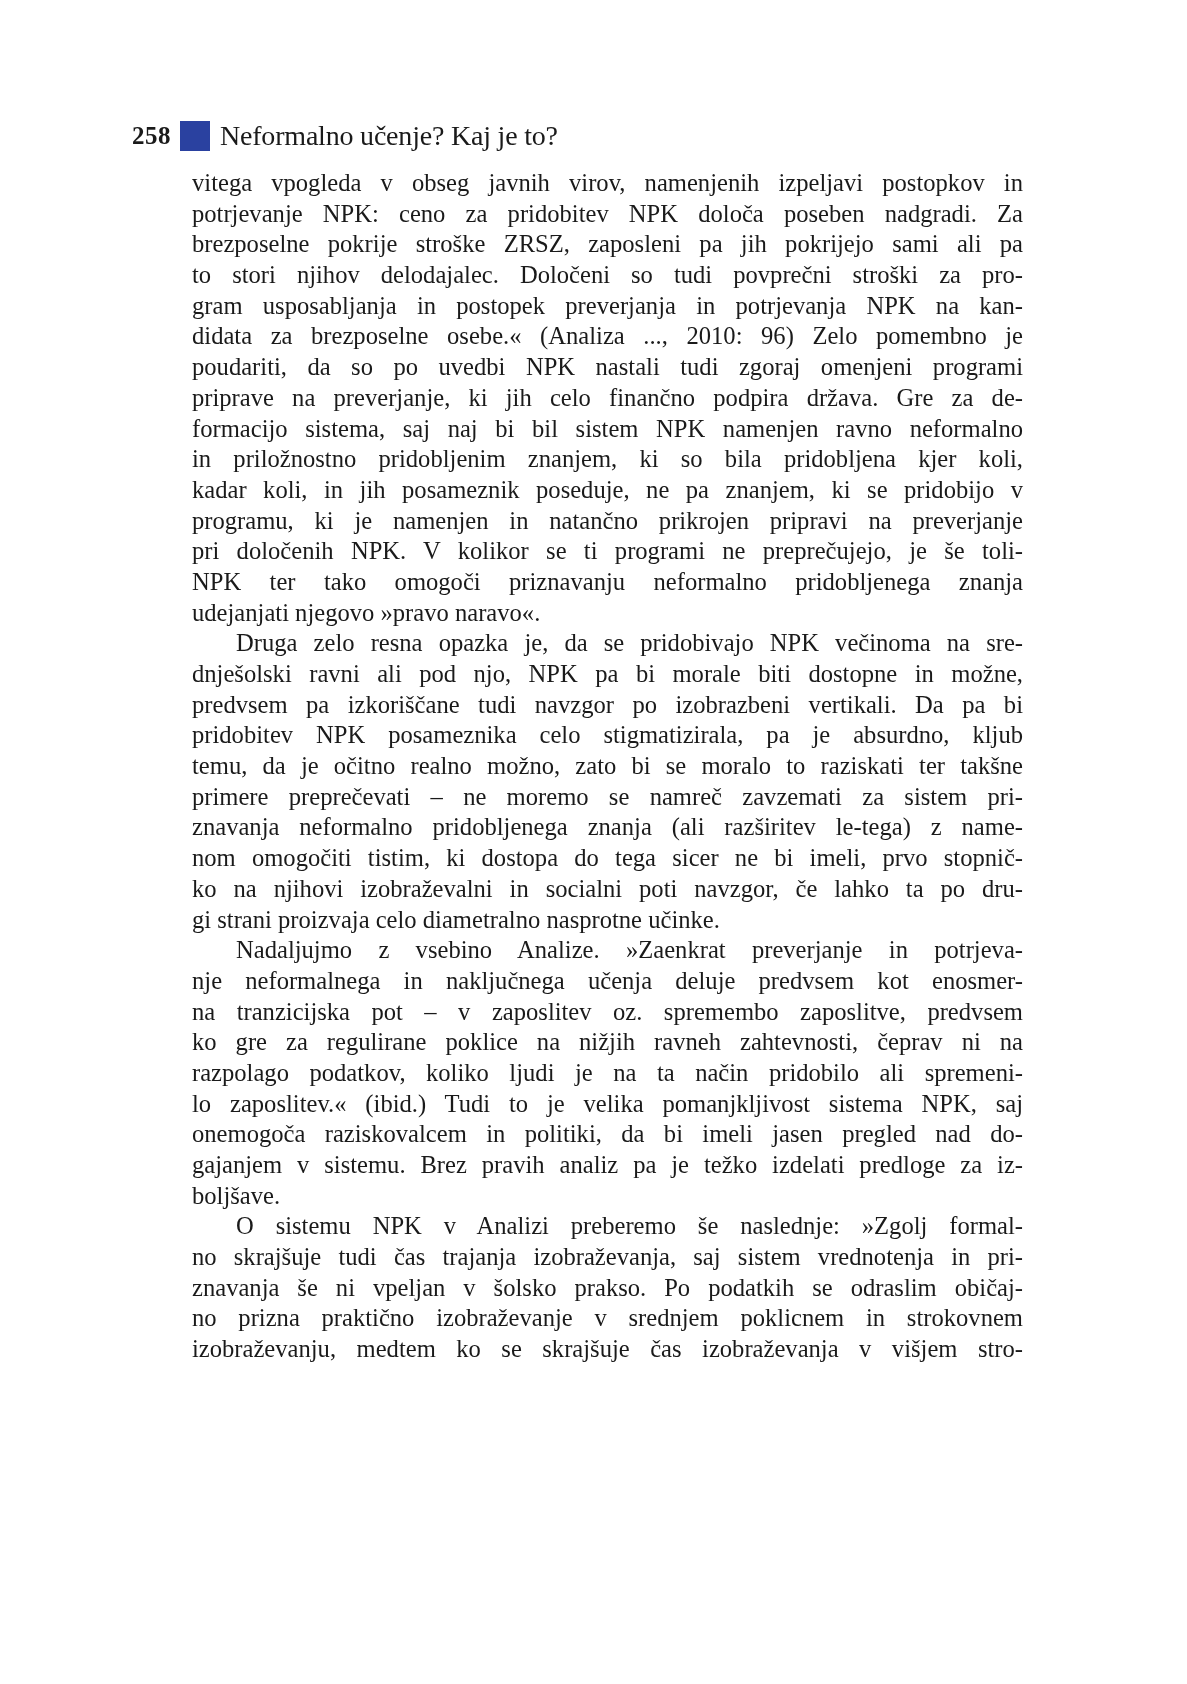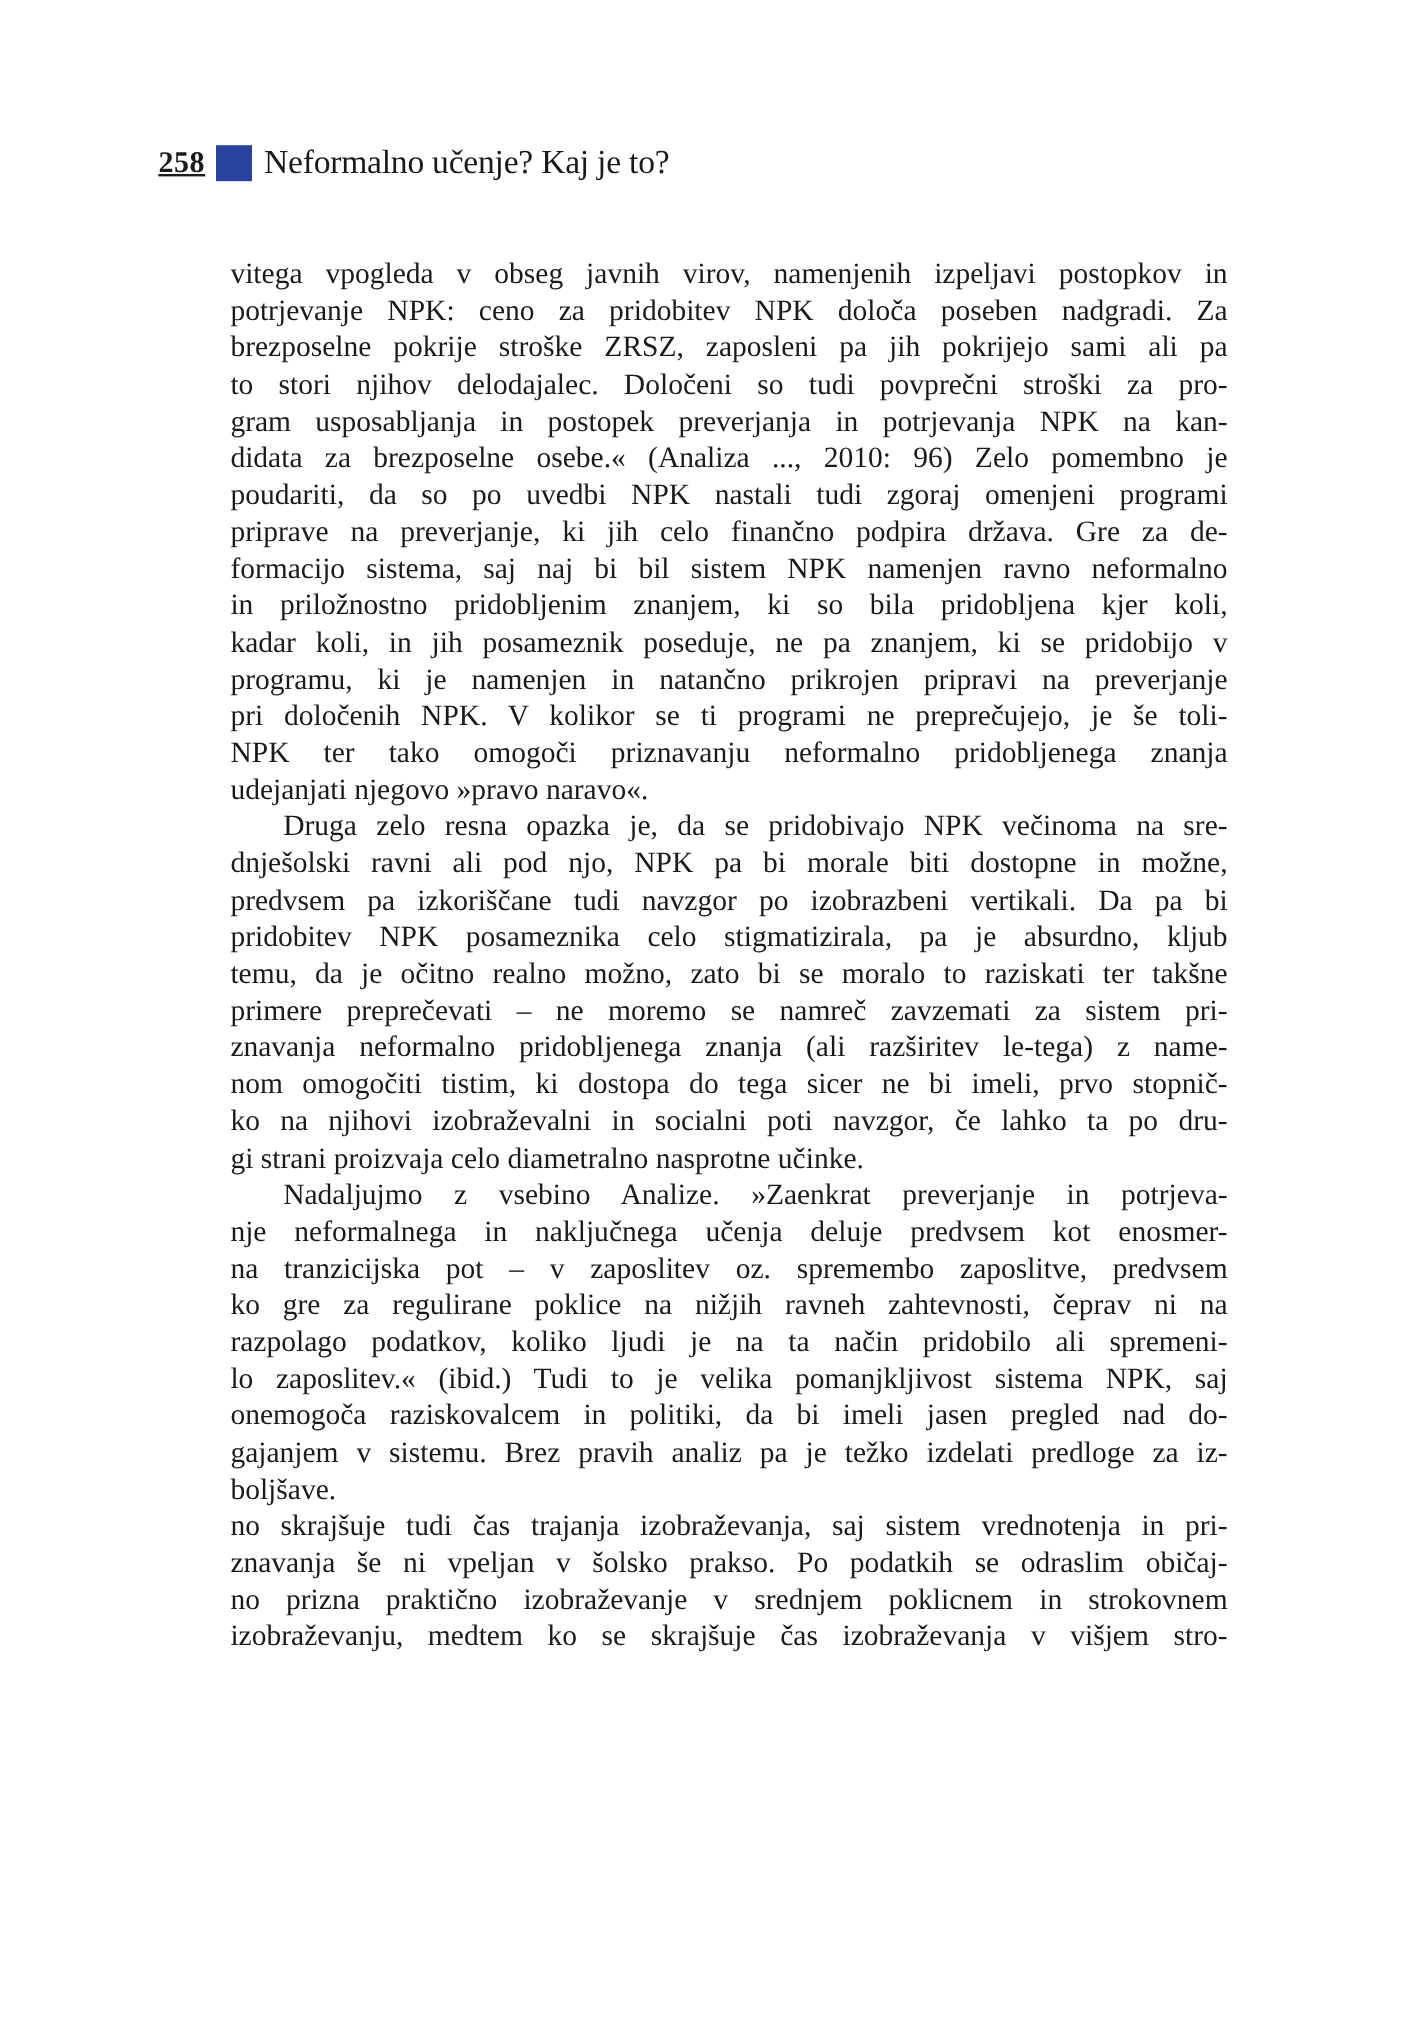--- a/index.html
+++ b/index.html
@@ -22,40 +22,38 @@
       height: 30px;
       display: flex;
       align-items: center;
     }
     .page-number {
       font-family: "Liberation Serif", serif;
       font-weight: bold;
       font-size: 25px;
       color: #1a1a1a;
       letter-spacing: 0.5px;
-      text-decoration: underline;
     }
     .marker {
       width: 30px;
       height: 30px;
       margin-left: 9px;
       margin-right: 10px;
       background: #2a41a0;
     }
     .running-title {
       font-size: 28px;
       color: #1a1a1a;
       letter-spacing: -0.2px;
     }
     .body-text {
       position: absolute;
       left: 192px;
       top: 168px;
       width: 831px;
-      margin-top: 46px;
     }
     .line {
       display: block;
       height: 30.7px;
       line-height: 30.7px;
       font-size: 24.6px;
       white-space: nowrap;
       text-align: justify;
       text-align-last: justify;
       -moz-text-align-last: justify;
@@ -105,17 +103,18 @@
     <span class="line last">gi strani proizvaja celo diametralno nasprotne učinke.</span>
     <span class="line indent">Nadaljujmo z vsebino Analize. »Zaenkrat preverjanje in potrjeva-</span>
     <span class="line">nje neformalnega in naključnega učenja deluje predvsem kot enosmer-</span>
     <span class="line">na tranzicijska pot – v zaposlitev oz. spremembo zaposlitve, predvsem</span>
     <span class="line">ko gre za regulirane poklice na nižjih ravneh zahtevnosti, čeprav ni na</span>
     <span class="line">razpolago podatkov, koliko ljudi je na ta način pridobilo ali spremeni-</span>
     <span class="line">lo zaposlitev.« (ibid.) Tudi to je velika pomanjkljivost sistema NPK, saj</span>
     <span class="line">onemogoča raziskovalcem in politiki, da bi imeli jasen pregled nad do-</span>
     <span class="line">gajanjem v sistemu. Brez pravih analiz pa je težko izdelati predloge za iz-</span>
     <span class="line last">boljšave.</span>
+    <span class="line indent">O sistemu NPK v Analizi preberemo še naslednje: »Zgolj formal-</span>
     <span class="line">no skrajšuje tudi čas trajanja izobraževanja, saj sistem vrednotenja in pri-</span>
     <span class="line">znavanja še ni vpeljan v šolsko prakso. Po podatkih se odraslim običaj-</span>
     <span class="line">no prizna praktično izobraževanje v srednjem poklicnem in strokovnem</span>
     <span class="line">izobraževanju, medtem ko se skrajšuje čas izobraževanja v višjem stro-</span>
   </div>
 
 </body></html>

